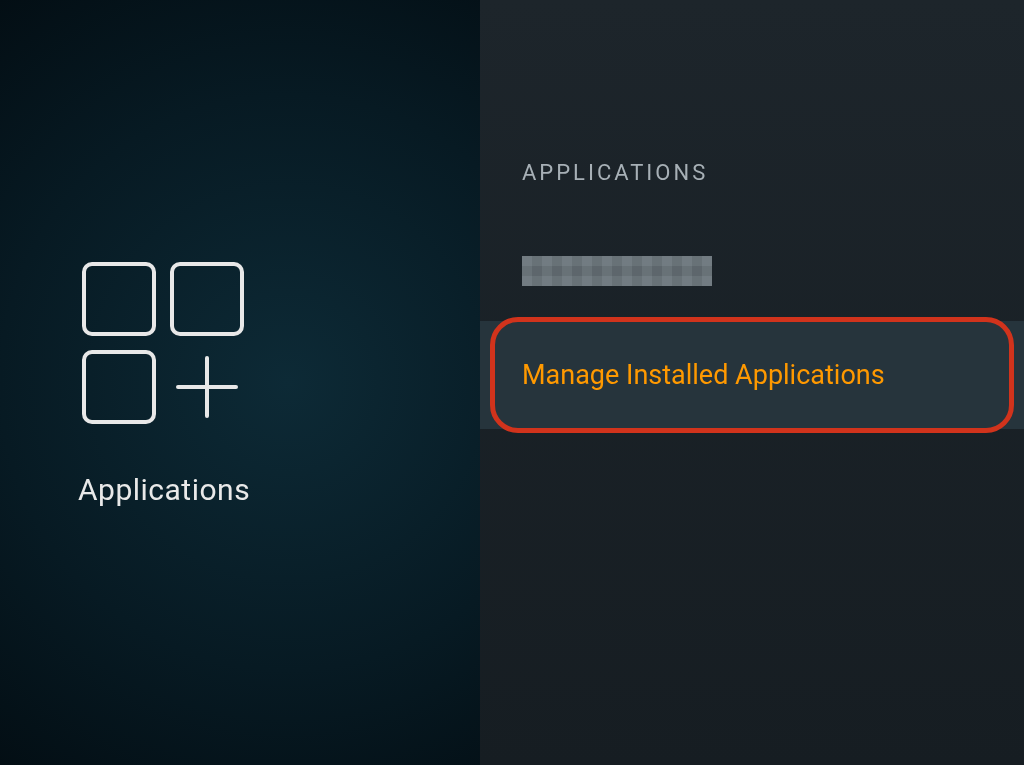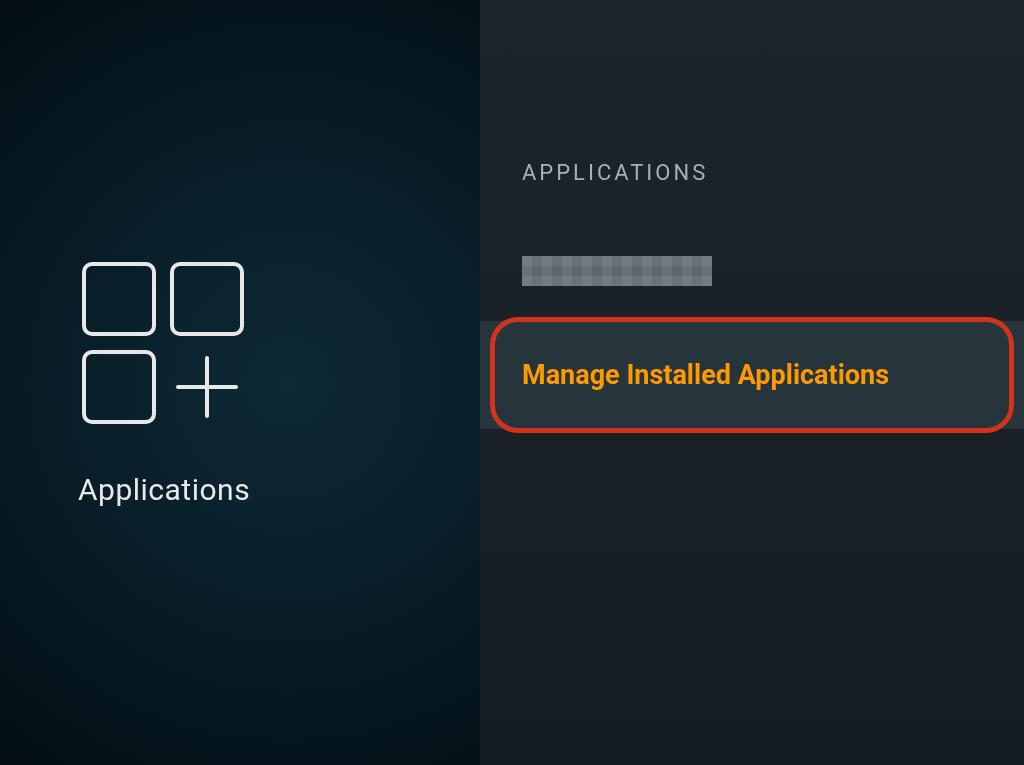--- a/index.html
+++ b/index.html
@@ -37,21 +37,20 @@
   }
 
   .menu-item {
     padding: 0 42px;
     height: 108px;
     display: flex;
     align-items: center;
     font-size: 27px;
     color: #aeb6bc;
     position: relative;
-    font-weight: bold;
   }
   .menu-item.focused {
     background: #26343c;
     color: #ff9900;
   }
   .highlight-ring {
     position: absolute;
     left: 10px; right: 10px; top: -4px; bottom: -4px;
     border: 5px solid #d1331c;
     border-radius: 28px;

